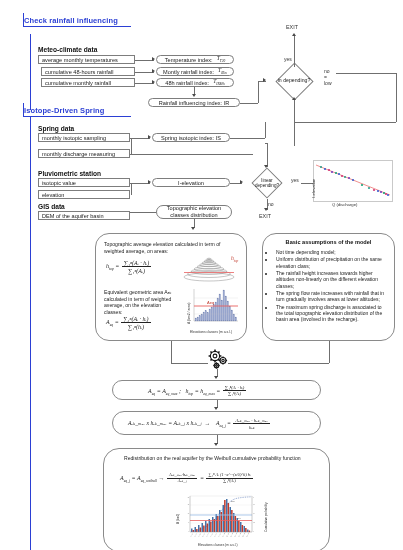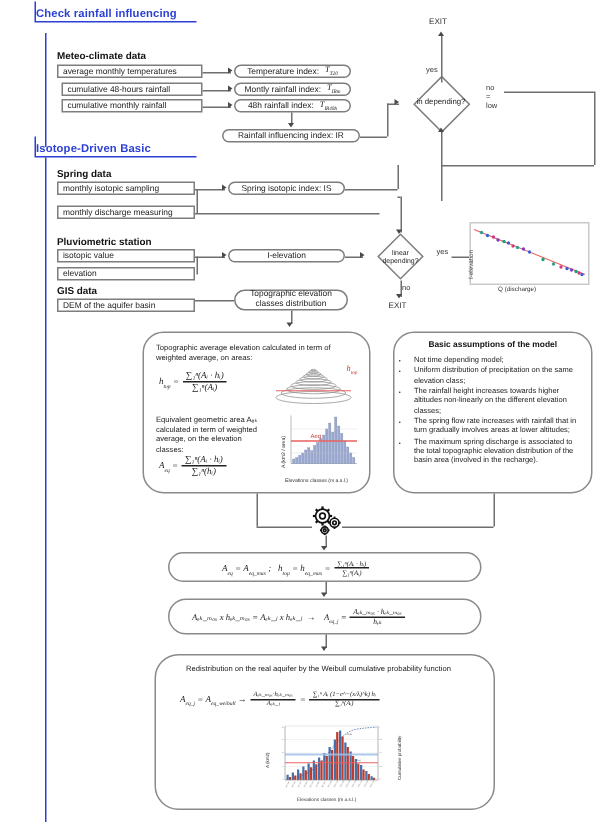--- a/index.html
+++ b/index.html
@@ -1,18 +1,18 @@
 <!DOCTYPE html>
 <html><head>
 <meta charset="utf-8">
 <style>
   html,body{margin:0;padding:0;background:#ffffff;}
   body{width:403px;height:550px;position:relative;overflow:hidden;
        font-family:"Liberation Sans","DejaVu Sans",sans-serif;color:#1a1a1a;}
-  .canvas{position:absolute;left:0;top:0;width:403px;height:477px;}
+  .canvas{position:absolute;left:0;top:12px;width:403px;height:477px;}
 
   
   .sect-title{position:absolute;color:#2b3fd4;font-weight:bold;font-size:7.5px;
               letter-spacing:.1px;white-space:nowrap;}
   .sect-rule{position:absolute;background:#2b3fd4;}
 
   
   .rect{position:absolute;border:0.8px solid #7d7d7d;background:#fff;
         font-size:5.6px;color:#222;display:flex;align-items:center;
         padding-left:3px;box-sizing:border-box;white-space:nowrap;}
@@ -136,21 +136,21 @@
   <div class="elab" style="left:324px;top:62px;">=</div>
   <div class="elab" style="left:324px;top:68px;">low</div>
   <div class="ln lnh" style="left:336px;top:61px;width:60px;"></div>
   <div class="ln lnv" style="left:395.5px;top:61px;height:49px;"></div>
 
   <div class="ln lnv" style="left:293.6px;top:110px;height:24px;"></div>
   <div class="arr up" style="left:291.6px;top:84.5px;"></div>
   <div class="ln lnv" style="left:293.6px;top:88px;height:22px;"></div>
   <div class="ln lnh" style="left:293.6px;top:109.5px;width:102px;"></div>
 
-  <div class="sect-title" style="left:24px;top:94px;">Isotope-Driven Basic</div>
+  <div class="sect-title" style="left:24px;top:94px;">Isotope-Driven Spring</div>
   <div class="sect-rule" style="left:23px;top:103.5px;width:108px;height:1.2px;"></div>
   <div class="sect-rule" style="left:23px;top:91px;width:1.2px;height:13px;"></div>
   <div class="sect-rule" style="left:30px;top:105px;width:1.2px;height:443px;"></div>
 
   <div class="grouplabel" style="left:38px;top:113px;">Spring data</div>
   <div class="rect" style="left:38px;top:121px;width:92px;height:9px;">monthly isotopic sampling</div>
   <div class="rect" style="left:38px;top:137px;width:92px;height:9px;">monthly discharge measuring</div>
 
   <div class="ln lnh" style="left:130px;top:125.5px;width:20px;"></div>
   <div class="arr right" style="left:148px;top:123.2px;"></div>

